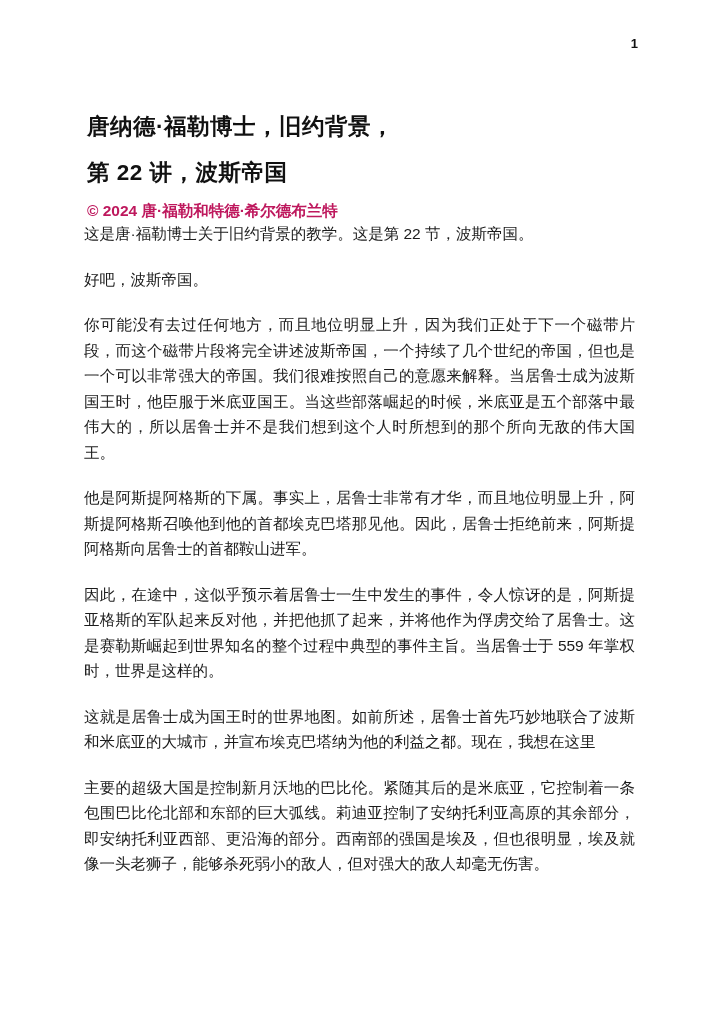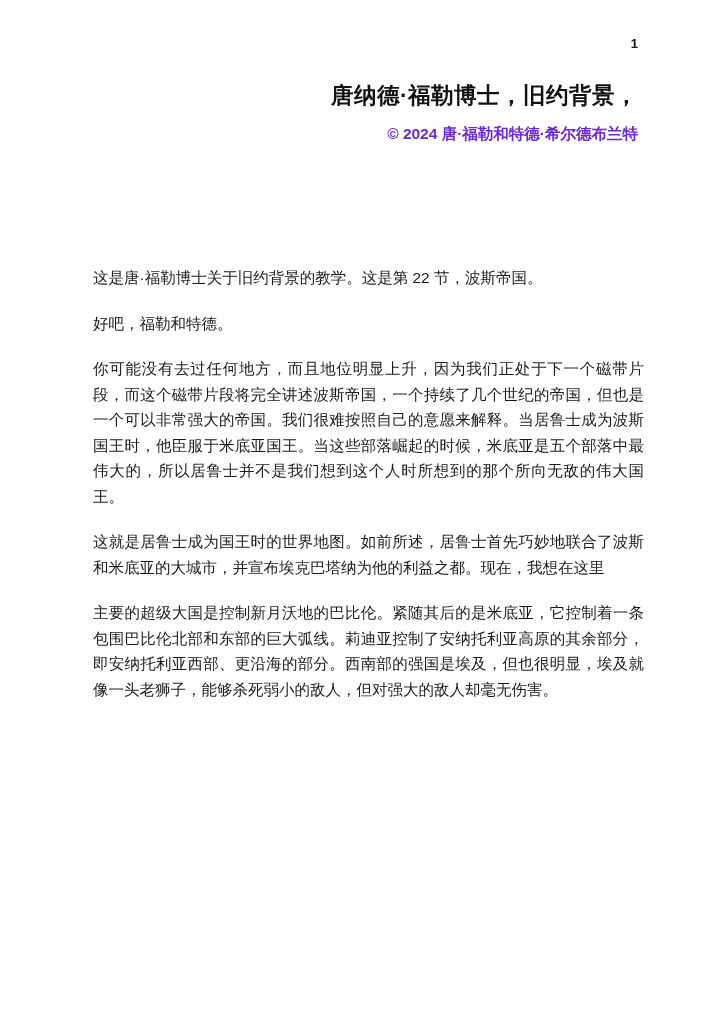--- a/index.html
+++ b/index.html
@@ -22,68 +22,70 @@
   .page-number {
     position: absolute;
     top: 36px;
     right: 86px;
     font-size: 13px;
     font-weight: 700;
     color: #111111;
   }
   .title-block {
     position: absolute;
-    top: 73px;
+    top: 104px;
     left: 87px;
     width: 551px;
-    text-align: right;
+    text-align: left;
   }
   .title-line {
     font-size: 22.5px;
     font-weight: 700;
     line-height: 46px;
     color: #111111;
     letter-spacing: 0.5px;
   }
   .copyright-line {
     margin-top: 3px;
     font-size: 15.5px;
     font-weight: 700;
-    color: #6d28d9;
+    color: #be185d;
     line-height: 24px;
   }
   .body-text {
     position: absolute;
     top: 221px;
-    left: 93px;
+    left: 84px;
     width: 551px;
-    margin-top: 44px;
   }
   .body-text p {
     font-size: 15.5px;
     line-height: 25.5px;
     text-align: justify;
     color: #1b1b1b;
     margin-bottom: 20px;
     word-break: break-all;
   }
 </style>
 </head>
 <body>
 
 <div class="page">
 
   <div class="page-number">1</div>
 
   <div class="title-block">
     <div class="title-line">唐纳德·福勒博士，旧约背景，</div>
+    <div class="title-line">第 22 讲，波斯帝国</div>
     <div class="copyright-line">© 2024 唐·福勒和特德·希尔德布兰特</div>
   </div>
 
   <div class="body-text">
     <p>这是唐·福勒博士关于旧约背景的教学。这是第 22 节，波斯帝国。</p>
-    <p>好吧，福勒和特德。</p>
+    <p>好吧，波斯帝国。</p>
     <p>你可能没有去过任何地方，而且地位明显上升，因为我们正处于下一个磁带片段，而这个磁带片段将完全讲述波斯帝国，一个持续了几个世纪的帝国，但也是一个可以非常强大的帝国。我们很难按照自己的意愿来解释。当居鲁士成为波斯国王时，他臣服于米底亚国王。当这些部落崛起的时候，米底亚是五个部落中最伟大的，所以居鲁士并不是我们想到这个人时所想到的那个所向无敌的伟大国王。</p>
+    <p>他是阿斯提阿格斯的下属。事实上，居鲁士非常有才华，而且地位明显上升，阿斯提阿格斯召唤他到他的首都埃克巴塔那见他。因此，居鲁士拒绝前来，阿斯提阿格斯向居鲁士的首都鞍山进军。</p>
+    <p>因此，在途中，这似乎预示着居鲁士一生中发生的事件，令人惊讶的是，阿斯提亚格斯的军队起来反对他，并把他抓了起来，并将他作为俘虏交给了居鲁士。这是赛勒斯崛起到世界知名的整个过程中典型的事件主旨。当居鲁士于 559 年掌权时，世界是这样的。</p>
     <p>这就是居鲁士成为国王时的世界地图。如前所述，居鲁士首先巧妙地联合了波斯和米底亚的大城市，并宣布埃克巴塔纳为他的利益之都。现在，我想在这里</p>
     <p>主要的超级大国是控制新月沃地的巴比伦。紧随其后的是米底亚，它控制着一条包围巴比伦北部和东部的巨大弧线。莉迪亚控制了安纳托利亚高原的其余部分，即安纳托利亚西部、更沿海的部分。西南部的强国是埃及，但也很明显，埃及就像一头老狮子，能够杀死弱小的敌人，但对强大的敌人却毫无伤害。</p>
   </div>
 
 </div>
 
 </body></html>

